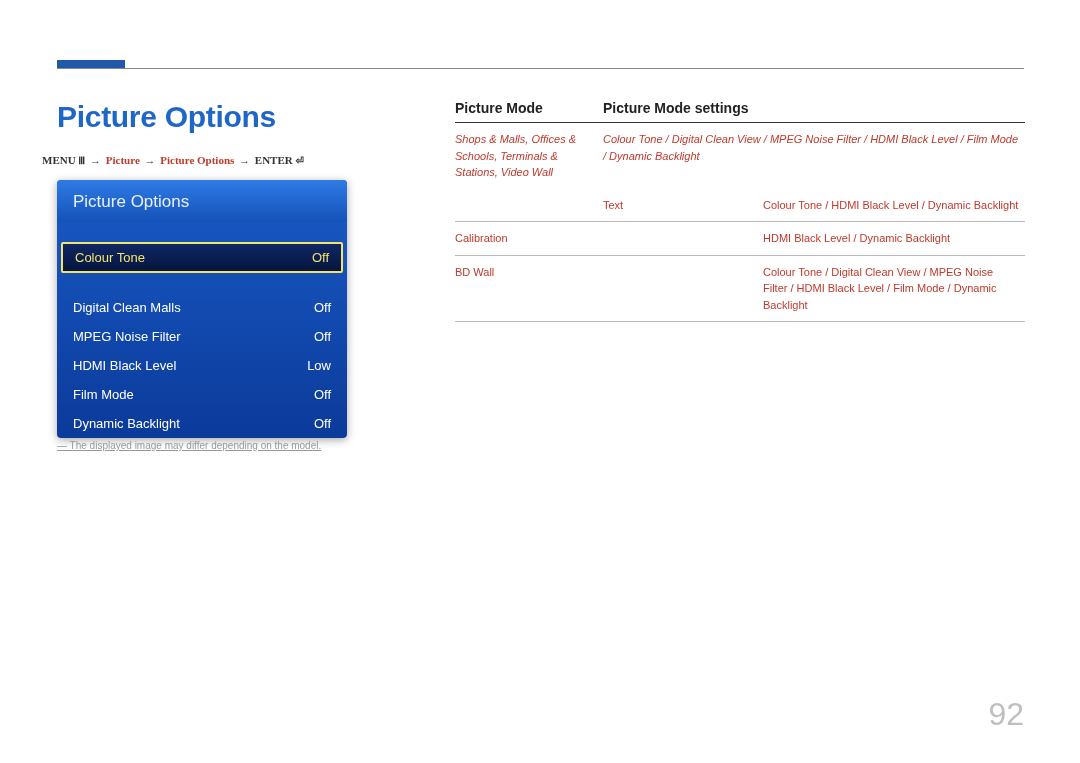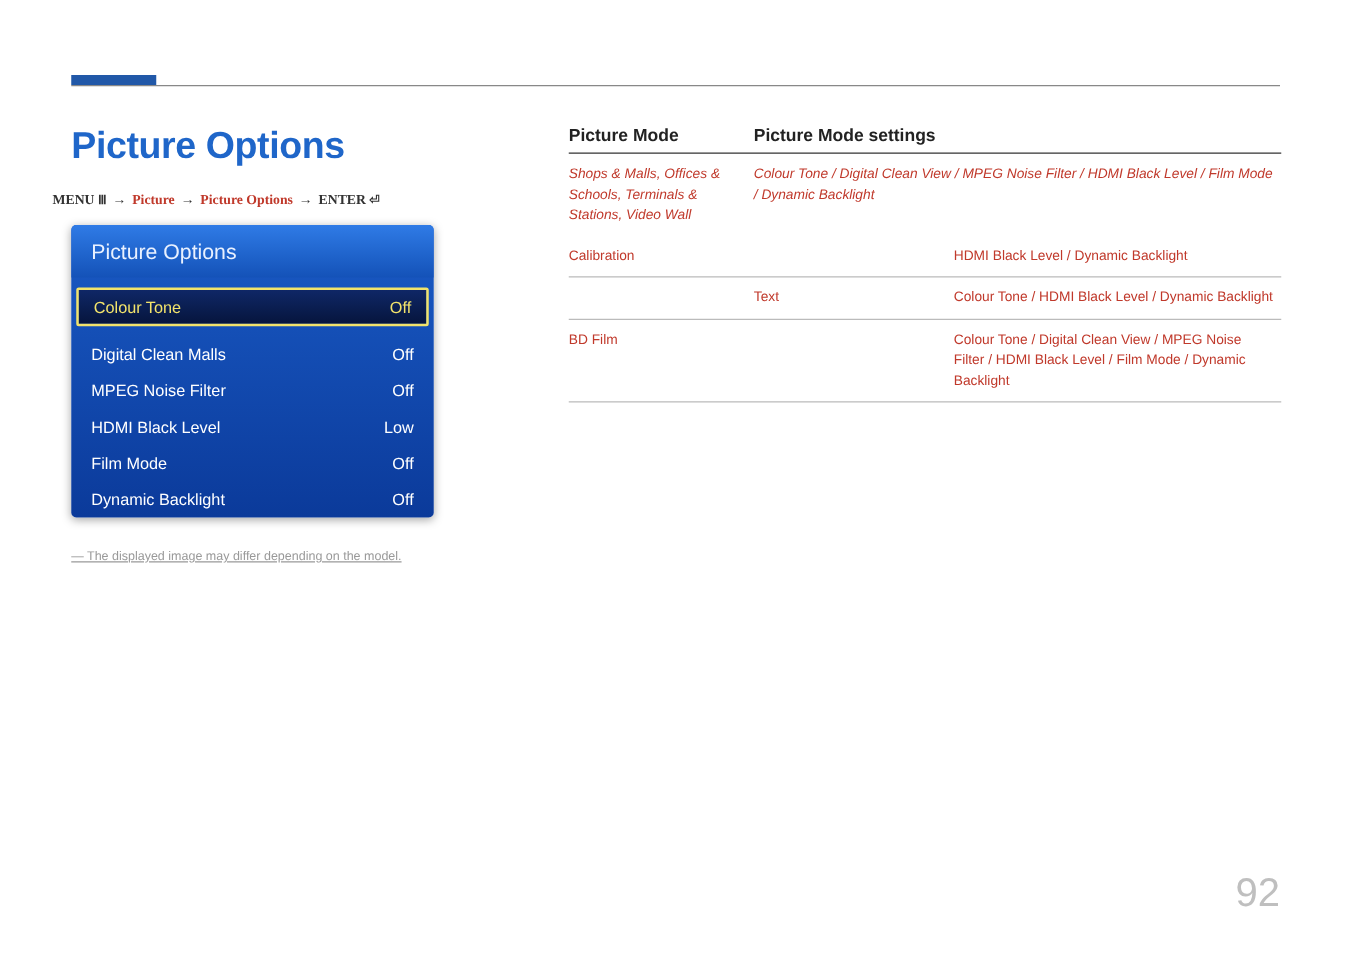--- a/index.html
+++ b/index.html
@@ -70,21 +70,21 @@
     display: flex;
     justify-content: space-between;
     padding: 7px 16px;
     font-size: 13px;
     color: #fff;
   }
   .osd-row.selected {
     background: linear-gradient(#0f2766, #06153d);
     border: 2px solid #f2e36b;
     border-radius: 2px;
-    margin: 8px 4px;
+    margin: 20px 4px;
     padding: 6px 12px;
     color: #f2e36b;
   }
   .osd-row .val { margin-left: auto; }
 
   .footnote {
     position: absolute;
     left: 57px;
     top: 440px;
     font-size: 10px;
@@ -198,30 +198,30 @@
   <div class="rtable-head">
     <div class="col-mode">Picture Mode</div>
     <div class="col-settings">Picture Mode settings</div>
   </div>
   <div id="rtable-body">
       <div class="rtable-subrow">
         <div class="col-mode red">Shops &amp; Malls, Offices &amp; Schools, Terminals &amp; Stations, Video Wall</div>
         <div class="col-adj red">Colour Tone / Digital Clean View / MPEG Noise Filter / HDMI Black Level / Film Mode / Dynamic Backlight</div>
       </div>
       <div class="rtable-row">
+        <div class="col-mode red"></div>
+        <div class="col-settings red">Text</div>
+        <div class="col-adj red">Colour Tone / HDMI Black Level / Dynamic Backlight</div>
+      </div>
+      <div class="rtable-row">
         <div class="col-mode red">Calibration</div>
         <div class="col-settings red"></div>
         <div class="col-adj red">HDMI Black Level / Dynamic Backlight</div>
       </div>
       <div class="rtable-row">
-        <div class="col-mode red"></div>
-        <div class="col-settings red">Text</div>
-        <div class="col-adj red">Colour Tone / HDMI Black Level / Dynamic Backlight</div>
-      </div>
-      <div class="rtable-row">
-        <div class="col-mode red">BD Film</div>
+        <div class="col-mode red">BD Wall</div>
         <div class="col-settings red"></div>
         <div class="col-adj red">Colour Tone / Digital Clean View / MPEG Noise Filter / HDMI Black Level / Film Mode / Dynamic Backlight</div>
       </div>
     </div>
 </div>
 
 <div class="page-number">92</div>
 
 </body></html>

